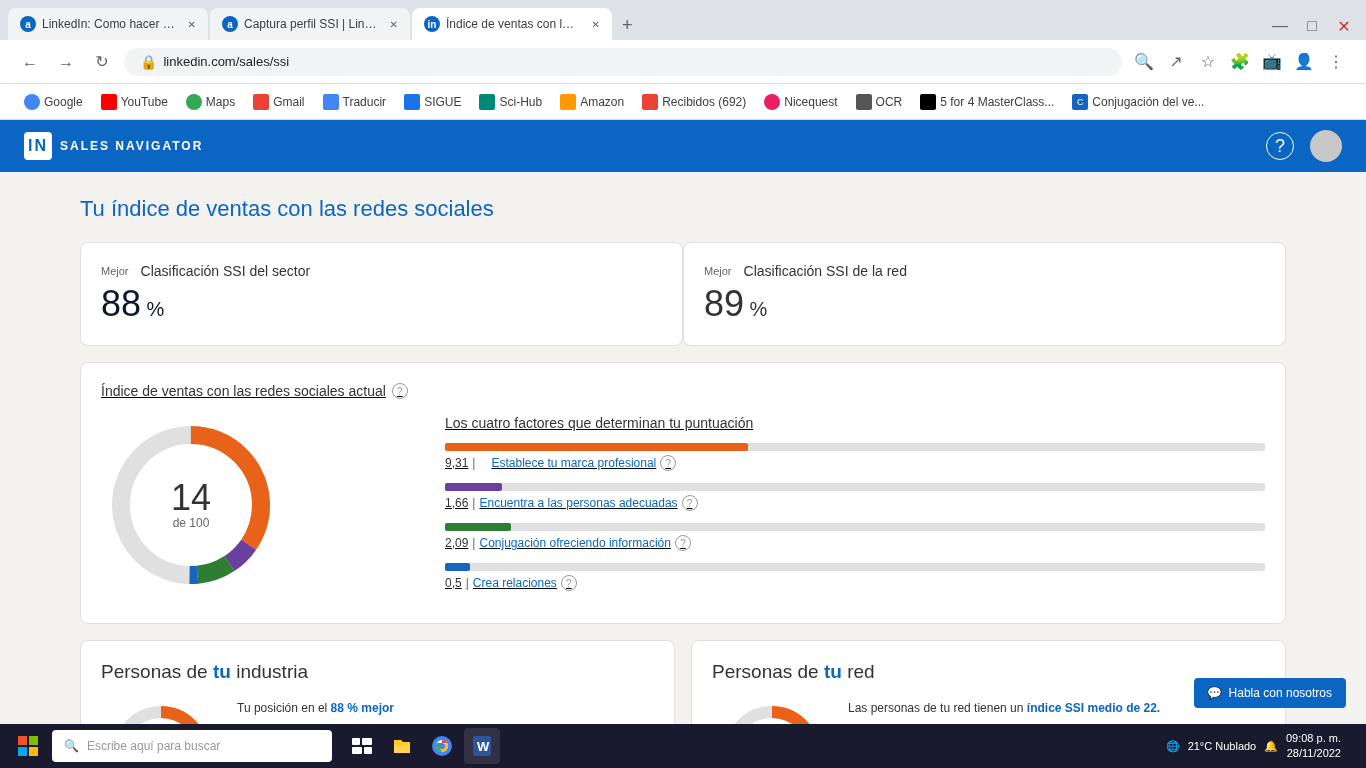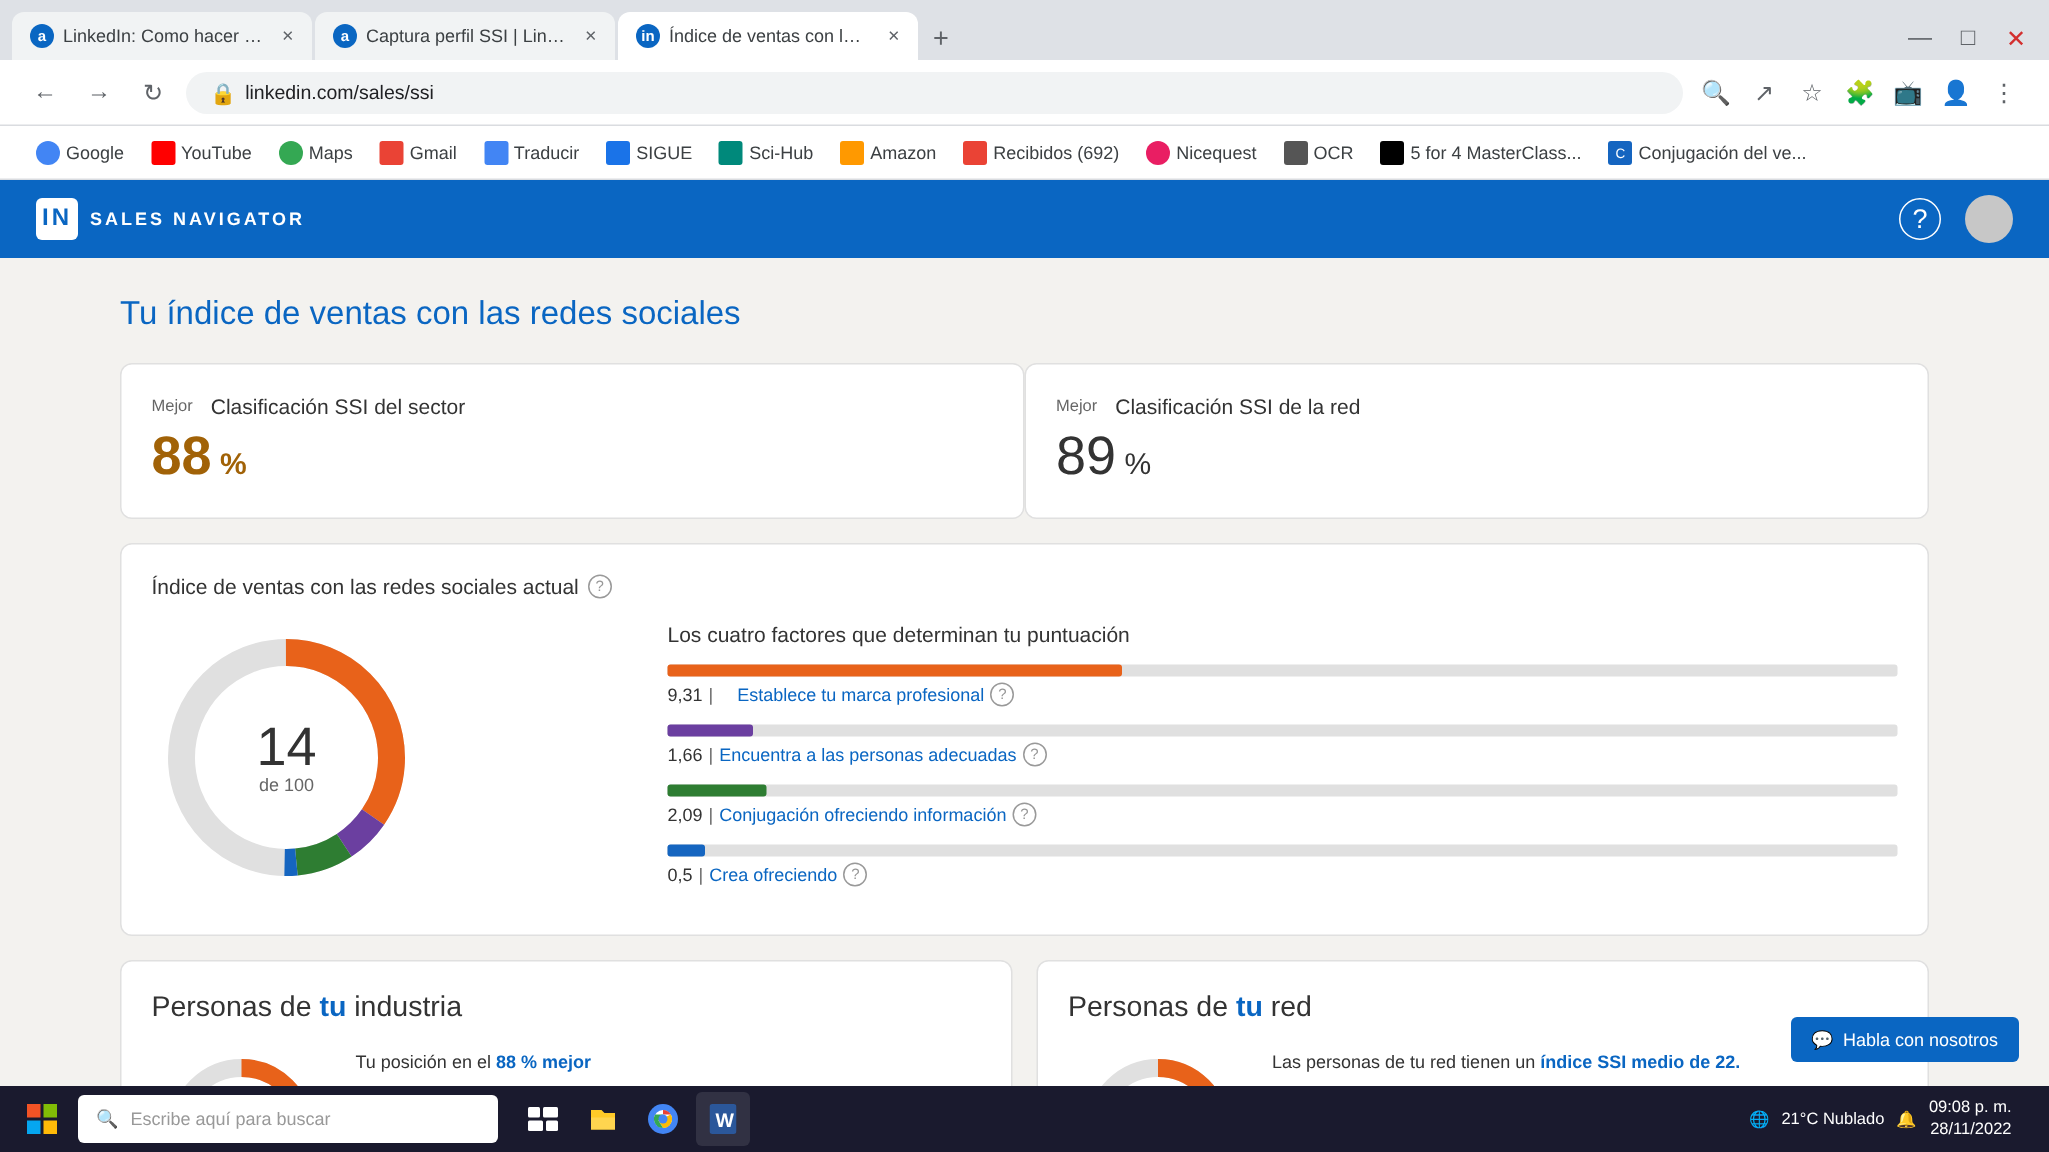--- a/index.html
+++ b/index.html
@@ -37,21 +37,21 @@
     
     .main-content { background: #f3f2ef; padding: 24px 80px; overflow-y: auto; height: calc(768px - 40px - 44px - 36px - 52px); }
     .page-title { font-size: 22px; color: #0a66c2; font-weight: 400; margin-bottom: 20px; }
 
     
     .top-cards { display: flex; margin-bottom: 16px; }
     .card { background: white; border: 1px solid #e0e0e0; border-radius: 8px; padding: 20px; }
     .top-card { flex: 1; }
 
     
-    .ssi-card { width: 100%; margin-bottom: 16px; }
+    .ssi-card { width: 100%; margin-bottom: 16px; text-decoration: underline; }
     .ssi-card-inner { display: flex; }
     .ssi-left { flex: 0 0 320px; display: flex; flex-direction: column; align-items: flex-start; }
     .ssi-right { flex: 1; padding-left: 24px; }
 
     .ssi-title { font-size: 14px; color: #333; margin-bottom: 16px; display: flex; align-items: center; gap: 6px; }
     .help-icon { width: 16px; height: 16px; border: 1px solid #999; border-radius: 50%; display: flex; align-items: center; justify-content: center; font-size: 10px; color: #999; cursor: pointer; }
 
     
     .donut-container { position: relative; width: 180px; height: 180px; }
     .donut-container svg { position: absolute; top: 0; left: 0; }
@@ -213,21 +213,21 @@
   <h1 class="page-title">
     Tu índice de ventas con las redes sociales
   </h1>
 
   <div class="top-cards">
     <div class="card top-card">
       <div style="display:flex; align-items:center; gap:12px; margin-bottom:4px;">
         <span style="font-size:11px; color:#666;">Mejor</span>
         <span style="font-size:14px; color:#333;">Clasificación SSI del sector</span>
       </div>
-      <div style="font-size:36px; color:#a16207; font-weight:700;">
+      <div style="font-size:36px; color:#0f172a; font-weight:400;">
         <span>88</span><span style="font-size:20px;"> <span>%</span></span>
       </div>
     </div>
     <div class="card top-card">
       <div style="display:flex; align-items:center; gap:12px; margin-bottom:4px;">
         <span style="font-size:11px; color:#666;">Mejor</span>
         <span style="font-size:14px; color:#333;">Clasificación SSI de la red</span>
       </div>
       <div style="font-size:36px; color:#333; font-weight:300;">
         <span>89</span><span style="font-size:20px;"> <span>%</span></span>
@@ -302,21 +302,21 @@
           </div>
         </div>
 
         <div class="factor-item">
           <div class="factor-bar-bg">
             <div class="factor-bar-fill" style="width: 3%; background: #1565c0;"></div>
           </div>
           <div class="factor-label">
             <span class="factor-score">0,5</span>
             <span> | </span>
-            <span class="factor-name" style="cursor:pointer;">Crea ofreciendo</span>
+            <span class="factor-name" style="cursor:pointer;">Crea relaciones</span>
             <div class="help-icon">?</div>
           </div>
         </div>
       </div>
     </div>
   </div>
 
   <div class="bottom-cards" style="margin-top: 16px;">
 
     <div class="card bottom-card">

